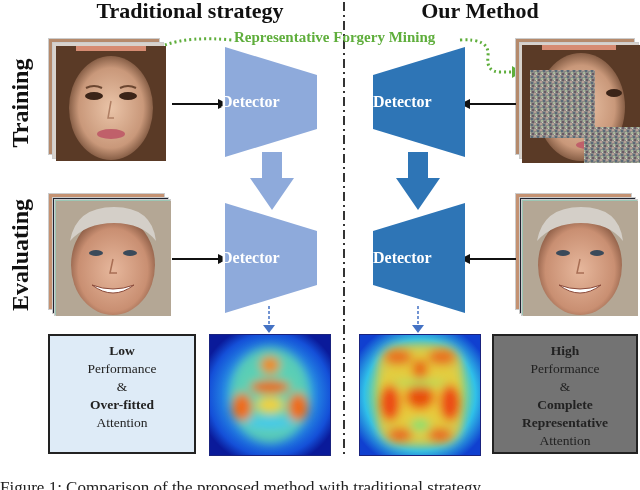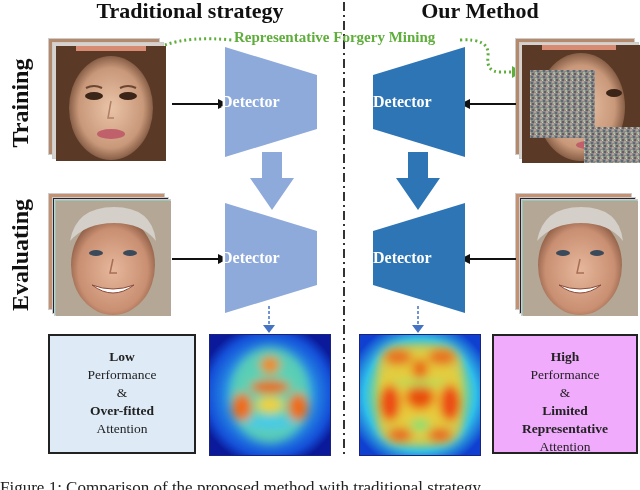--- a/index.html
+++ b/index.html
@@ -6,21 +6,21 @@
   body { width:640px; height:490px; position:relative; overflow:hidden; font-family:"Liberation Serif", serif; }
   .abs { position:absolute; }
   .col-title { font-weight:bold; font-size:22px; color:#111; text-align:center; }
   .row-label { font-weight:bold; font-size:24px; color:#111; transform:rotate(-90deg); transform-origin:center; white-space:nowrap; text-align:center; }
   .face-stack { position:absolute; }
   .face-layer { position:absolute; border:1px solid #ccc; }
   .face { position:absolute; overflow:hidden; }
   .detector { position:absolute; }
   .det-label { position:absolute; font-weight:bold; font-size:16px; color:#ffffff; text-align:left; width:100%; }
   .heatmap { position:absolute; border:1px solid #1a237e; }
-  .box { position:absolute; border:2px solid #222; text-align:center; font-size:13.5px; line-height:18px; color:#222; box-sizing:border-box; padding-top:12px; }
+  .box { position:absolute; border:2px solid #222; text-align:center; font-size:13.5px; line-height:18px; color:#222; box-sizing:border-box; padding-top:6px; }
   .box b { font-weight:bold; }
   .caption { position:absolute; left:0; top:478px; width:640px; font-size:17px; color:#222; white-space:nowrap; }
   .rfm-label { position:absolute; font-weight:bold; font-size:15px; color:#5fae3c; white-space:nowrap;font-family:Liberation Serif, serif; }
 </style>
 </head>
 <body>
 
 <div class="abs col-title" style="left:70px; top:-2px; width:240px;">Traditional strategy</div>
 <div class="abs col-title" style="left:400px; top:-2px; width:160px;">Our Method</div>
 
@@ -265,22 +265,22 @@
       <ellipse cx="30" cy="68" rx="10" ry="18" fill="#ec4a12"></ellipse>
       <ellipse cx="90" cy="68" rx="10" ry="18" fill="#ec4a12"></ellipse>
       <ellipse cx="40" cy="100" rx="12" ry="7" fill="#e86820"></ellipse>
       <ellipse cx="80" cy="100" rx="12" ry="7" fill="#e86820"></ellipse>
       <ellipse cx="60" cy="90" rx="10" ry="6" fill="#80e070"></ellipse>
       <ellipse cx="60" cy="48" rx="28" ry="4" fill="#a8e060" opacity="0.8"></ellipse>
     </g>
   </svg>
 </div>
 
-<div class="box" style="left:492px; top:334px; width:146px; height:120px; background:#f0abfc;">
+<div class="box" style="left:492px; top:334px; width:146px; height:120px; background:#737373;">
   <div><b>High</b></div>
   <div>Performance</div>
   <div>&amp;</div>
-  <div><b>Limited</b></div>
+  <div><b>Complete</b></div>
   <div><b>Representative</b></div>
   <div>Attention</div>
 </div>
 
 <div class="caption">Figure 1:  Comparison of the proposed method with traditional strategy.</div>
 
 </body></html>

